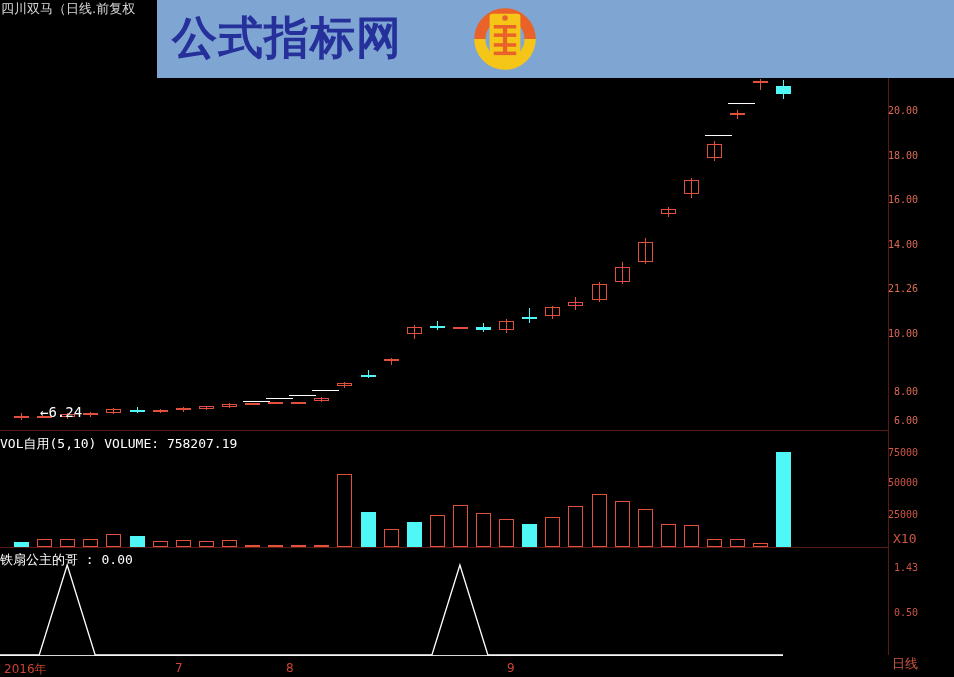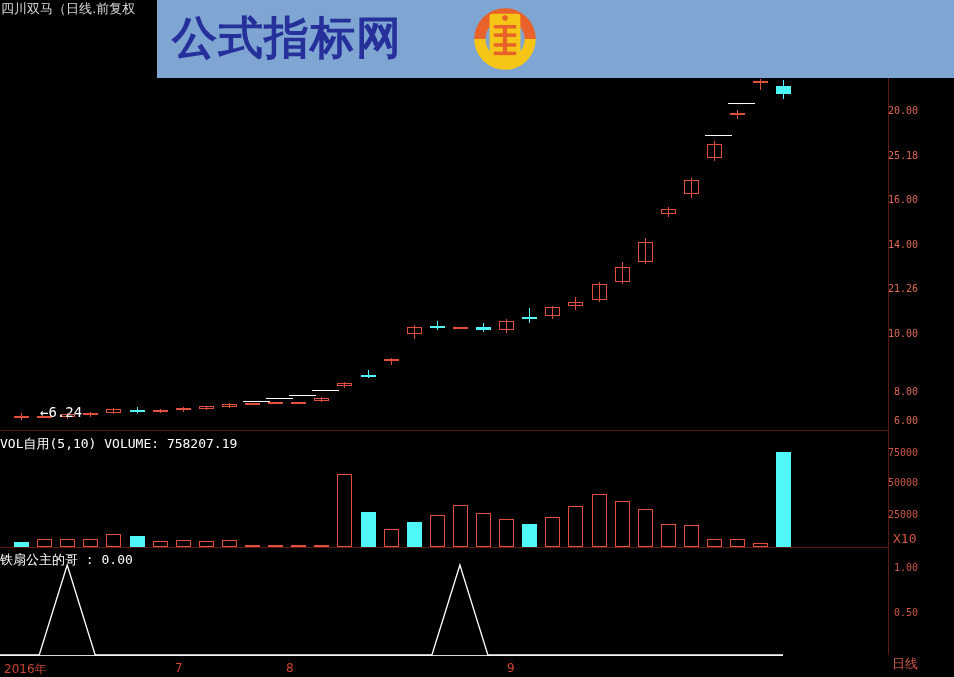--- a/index.html
+++ b/index.html
@@ -65,34 +65,34 @@
 <div id="app">
 
   <div id="title">四川双马（日线.前复权</div>
 
   <div class="hline" style="left:0;top:430px;width:888px;"></div>
   <div class="hline" style="left:0;top:547px;width:888px;"></div>
   <div class="hline" style="left:0;top:655px;width:783px;background:#d8d8d8;"></div>
   <div class="vline" style="left:888px;top:78px;height:577px;"></div>
 
   <div class="axlbl bright" style="top:105px;">20.00</div>
-  <div class="axlbl bright" style="top:150px;">25.18</div>
+  <div class="axlbl bright" style="top:150px;">18.00</div>
   <div class="axlbl bright" style="top:194px;">16.00</div>
   <div class="axlbl bright" style="top:239px;">14.00</div>
   <div class="axlbl bright" style="top:283px;">21.26</div>
   <div class="axlbl bright" style="top:328px;">10.00</div>
   <div class="axlbl bright" style="top:386px;">8.00</div>
   <div class="axlbl bright" style="top:415px;">6.00</div>
 
   <div class="axlbl" style="top:447px;">75000</div>
   <div class="axlbl" style="top:477px;">50000</div>
   <div class="axlbl" style="top:509px;">25000</div>
   <div style="position:absolute;left:893px;top:531px;font-size:13px;color:#cc5544;">X10</div>
 
-  <div class="axlbl" style="top:562px;">1.00</div>
+  <div class="axlbl" style="top:562px;">1.43</div>
   <div class="axlbl" style="top:607px;">0.50</div>
 
   <div id="ylabel-daily">日线</div>
 
   <div class="panelabel" style="left:0;top:435px;">VOL自用(5,10) VOLUME: 758207.19</div>
   <div class="panelabel" style="left:0;top:551px;">铁扇公主的哥 : 0.00</div>
 
   <div id="candles" style="position:absolute;left:0;top:0;width:888px;height:430px;">
       <div class="cd up">
         <div class="wick" style="left: 21px; top: 413.275px; height: 6.62143px;"></div>

